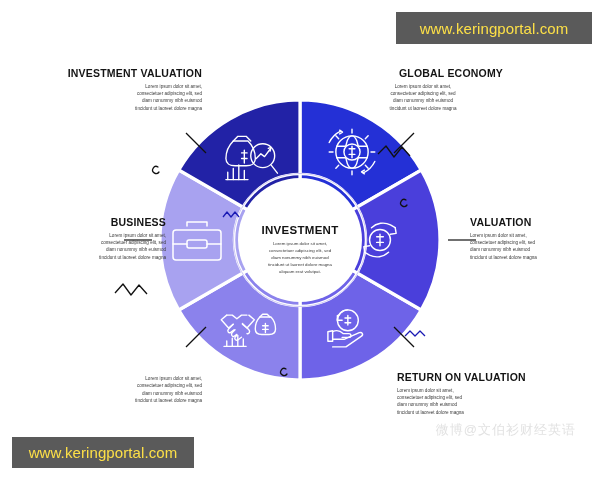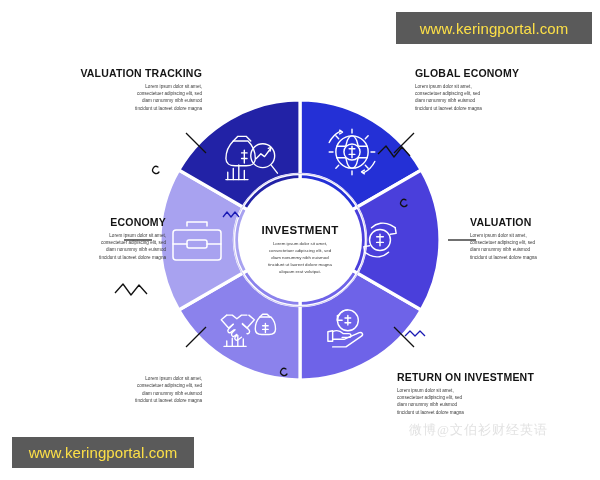--- a/index.html
+++ b/index.html
@@ -35,27 +35,27 @@
     height: 32px;
   }
   .wm-bottom {
     left: 12px;
     bottom: 12px;
     width: 182px;
     height: 31px;
   }
   .wm-cn {
     position: absolute;
-    right: 52px;
+    right: 24px;
     bottom: 41px;
     font-size: 13px;
     color: #e2e2e2;
     letter-spacing: 1px;
     white-space: nowrap;
-    font-family: Liberation Serif, serif;
+    font-family: Liberation Sans, sans-serif;
   }
 
   
   .label {
     position: absolute;
     width: 150px;
   }
   .label .title {
     font-size: 10.5px;
     font-weight: bold;
@@ -66,21 +66,21 @@
   }
   .label .body {
     margin-top: 3px;
     font-size: 4.6px;
     line-height: 1.62;
     color: #3a3a3a;
     font-family: "Liberation Sans", sans-serif;
   }
 
   .lbl-tracking   { left: 50px;  top: 68px;  text-align: right; width: 152px; }
-  .lbl-global     { left: 415px; top: 68px;  text-align: left;  width: 152px; }
+  .lbl-global     { left: 375px; top: 68px;  text-align: center;  width: 152px; }
   .lbl-business   { left: 22px;  top: 217px; text-align: right; width: 144px; }
   .lbl-valuation  { left: 470px; top: 217px; text-align: left;  width: 150px; }
   .lbl-agreement  { left: 42px;  top: 372px; text-align: right; width: 160px; }
   .lbl-roi        { left: 397px; top: 372px; text-align: left;  width: 160px; }
 
   .lbl-tracking  .body,
   .lbl-business  .body,
   .lbl-agreement .body { margin-left: auto; width: 92px; }
   .lbl-global    .body,
   .lbl-valuation .body,
@@ -239,41 +239,41 @@
 
   <g>
     <polyline class="zig" points="223,217 227,212 231,217 235,212 239,217"></polyline>
     <polyline class="zig-dark" points="115,293 123,284 131,295 139,285 147,294"></polyline>
     <polyline class="zig" points="405,336 410,331 415,336 420,331 425,336"></polyline>
     <polyline class="zig-dark" points="378,154 386,146 394,157 402,147 410,156"></polyline>
   </g>
 </svg>
 
 <div class="label lbl-tracking">
-  <div class="title">VALUATION TRACKING</div>
+  <div class="title">INVESTMENT VALUATION</div>
   <div class="body">
     <div>Lorem ipsum dolor sit amet,</div>
     <div>consectetuer adipiscing elit, sed</div>
     <div>diam nonummy nibh euismod</div>
     <div>tincidunt ut laoreet dolore magna</div>
   </div>
 </div>
 
 <div class="label lbl-global">
   <div class="title">GLOBAL ECONOMY</div>
   <div class="body">
     <div>Lorem ipsum dolor sit amet,</div>
     <div>consectetuer adipiscing elit, sed</div>
     <div>diam nonummy nibh euismod</div>
     <div>tincidunt ut laoreet dolore magna</div>
   </div>
 </div>
 
 <div class="label lbl-business">
-  <div class="title">ECONOMY</div>
+  <div class="title">BUSINESS</div>
   <div class="body">
     <div>Lorem ipsum dolor sit amet,</div>
     <div>consectetuer adipiscing elit, sed</div>
     <div>diam nonummy nibh euismod</div>
     <div>tincidunt ut laoreet dolore magna</div>
   </div>
 </div>
 
 <div class="label lbl-valuation">
   <div class="title">VALUATION</div>
@@ -288,21 +288,21 @@
 <div class="label lbl-agreement">
   <div class="body">
     <div>Lorem ipsum dolor sit amet,</div>
     <div>consectetuer adipiscing elit, sed</div>
     <div>diam nonummy nibh euismod</div>
     <div>tincidunt ut laoreet dolore magna</div>
   </div>
 </div>
 
 <div class="label lbl-roi">
-  <div class="title">RETURN ON INVESTMENT</div>
+  <div class="title">RETURN ON VALUATION</div>
   <div class="body">
     <div>Lorem ipsum dolor sit amet,</div>
     <div>consectetuer adipiscing elit, sed</div>
     <div>diam nonummy nibh euismod</div>
     <div>tincidunt ut laoreet dolore magna</div>
   </div>
 </div>
 
 <div class="wm-bar wm-top">www.keringportal.com</div>
 <div class="wm-bar wm-bottom">www.keringportal.com</div>

